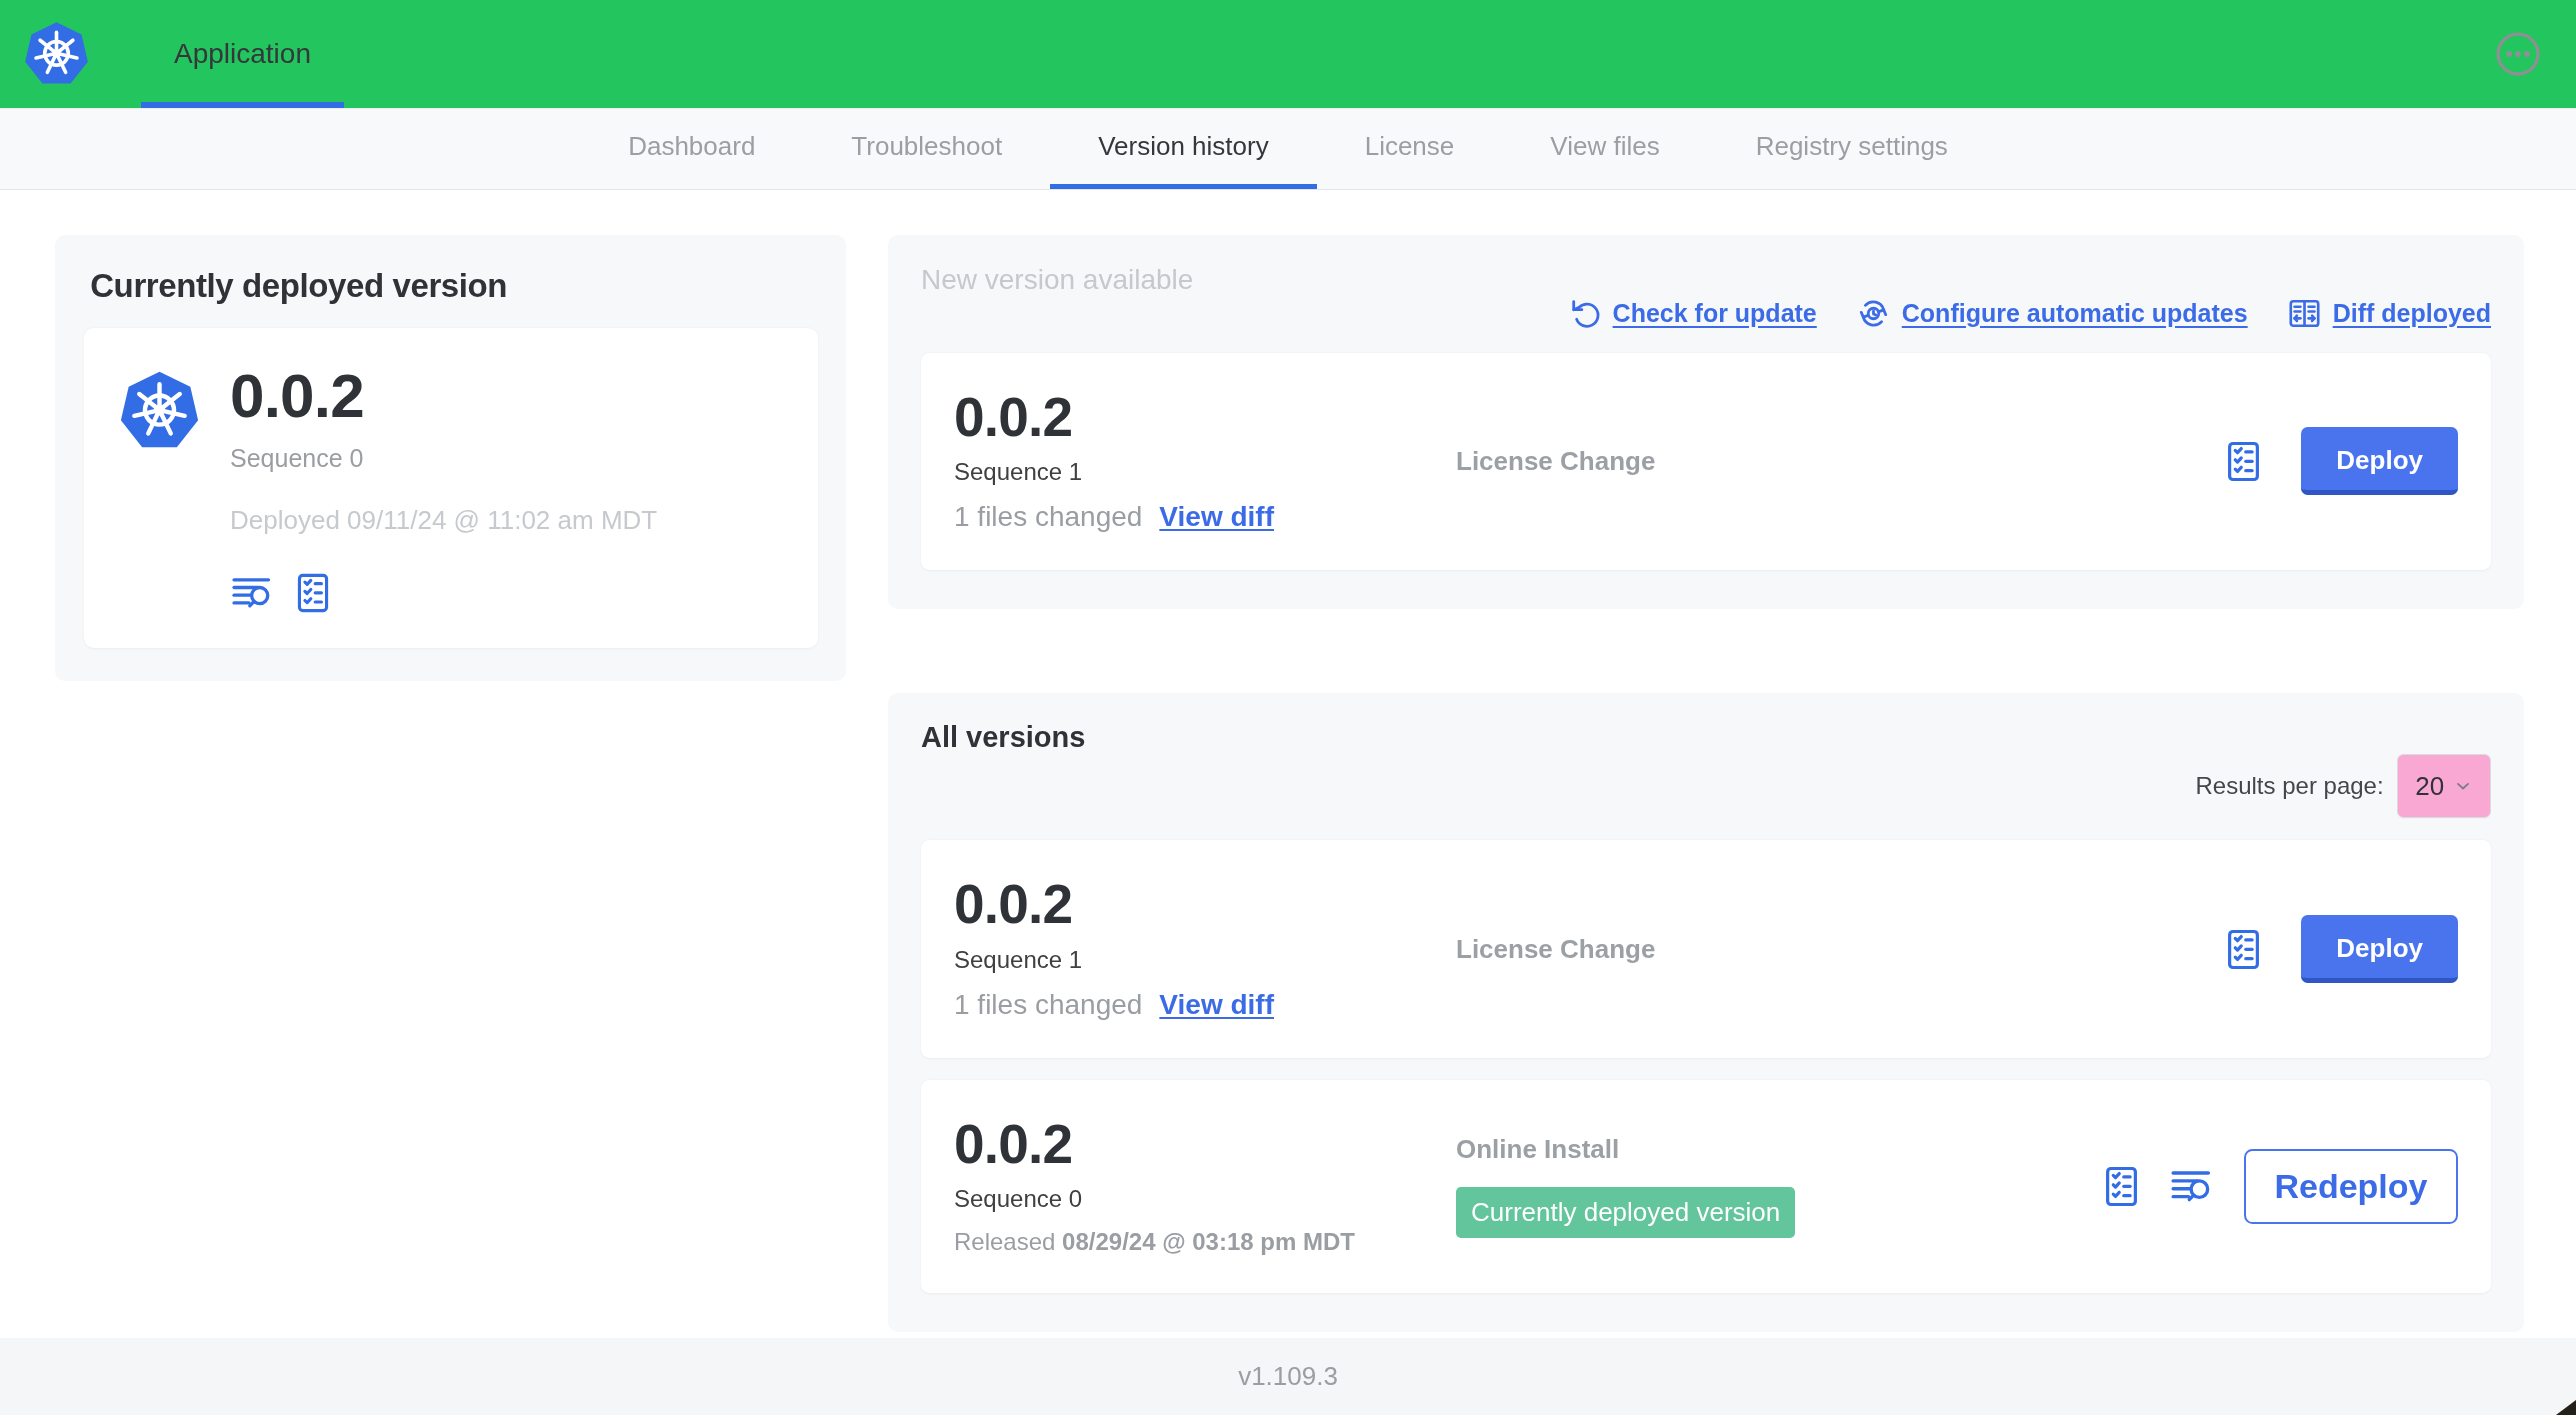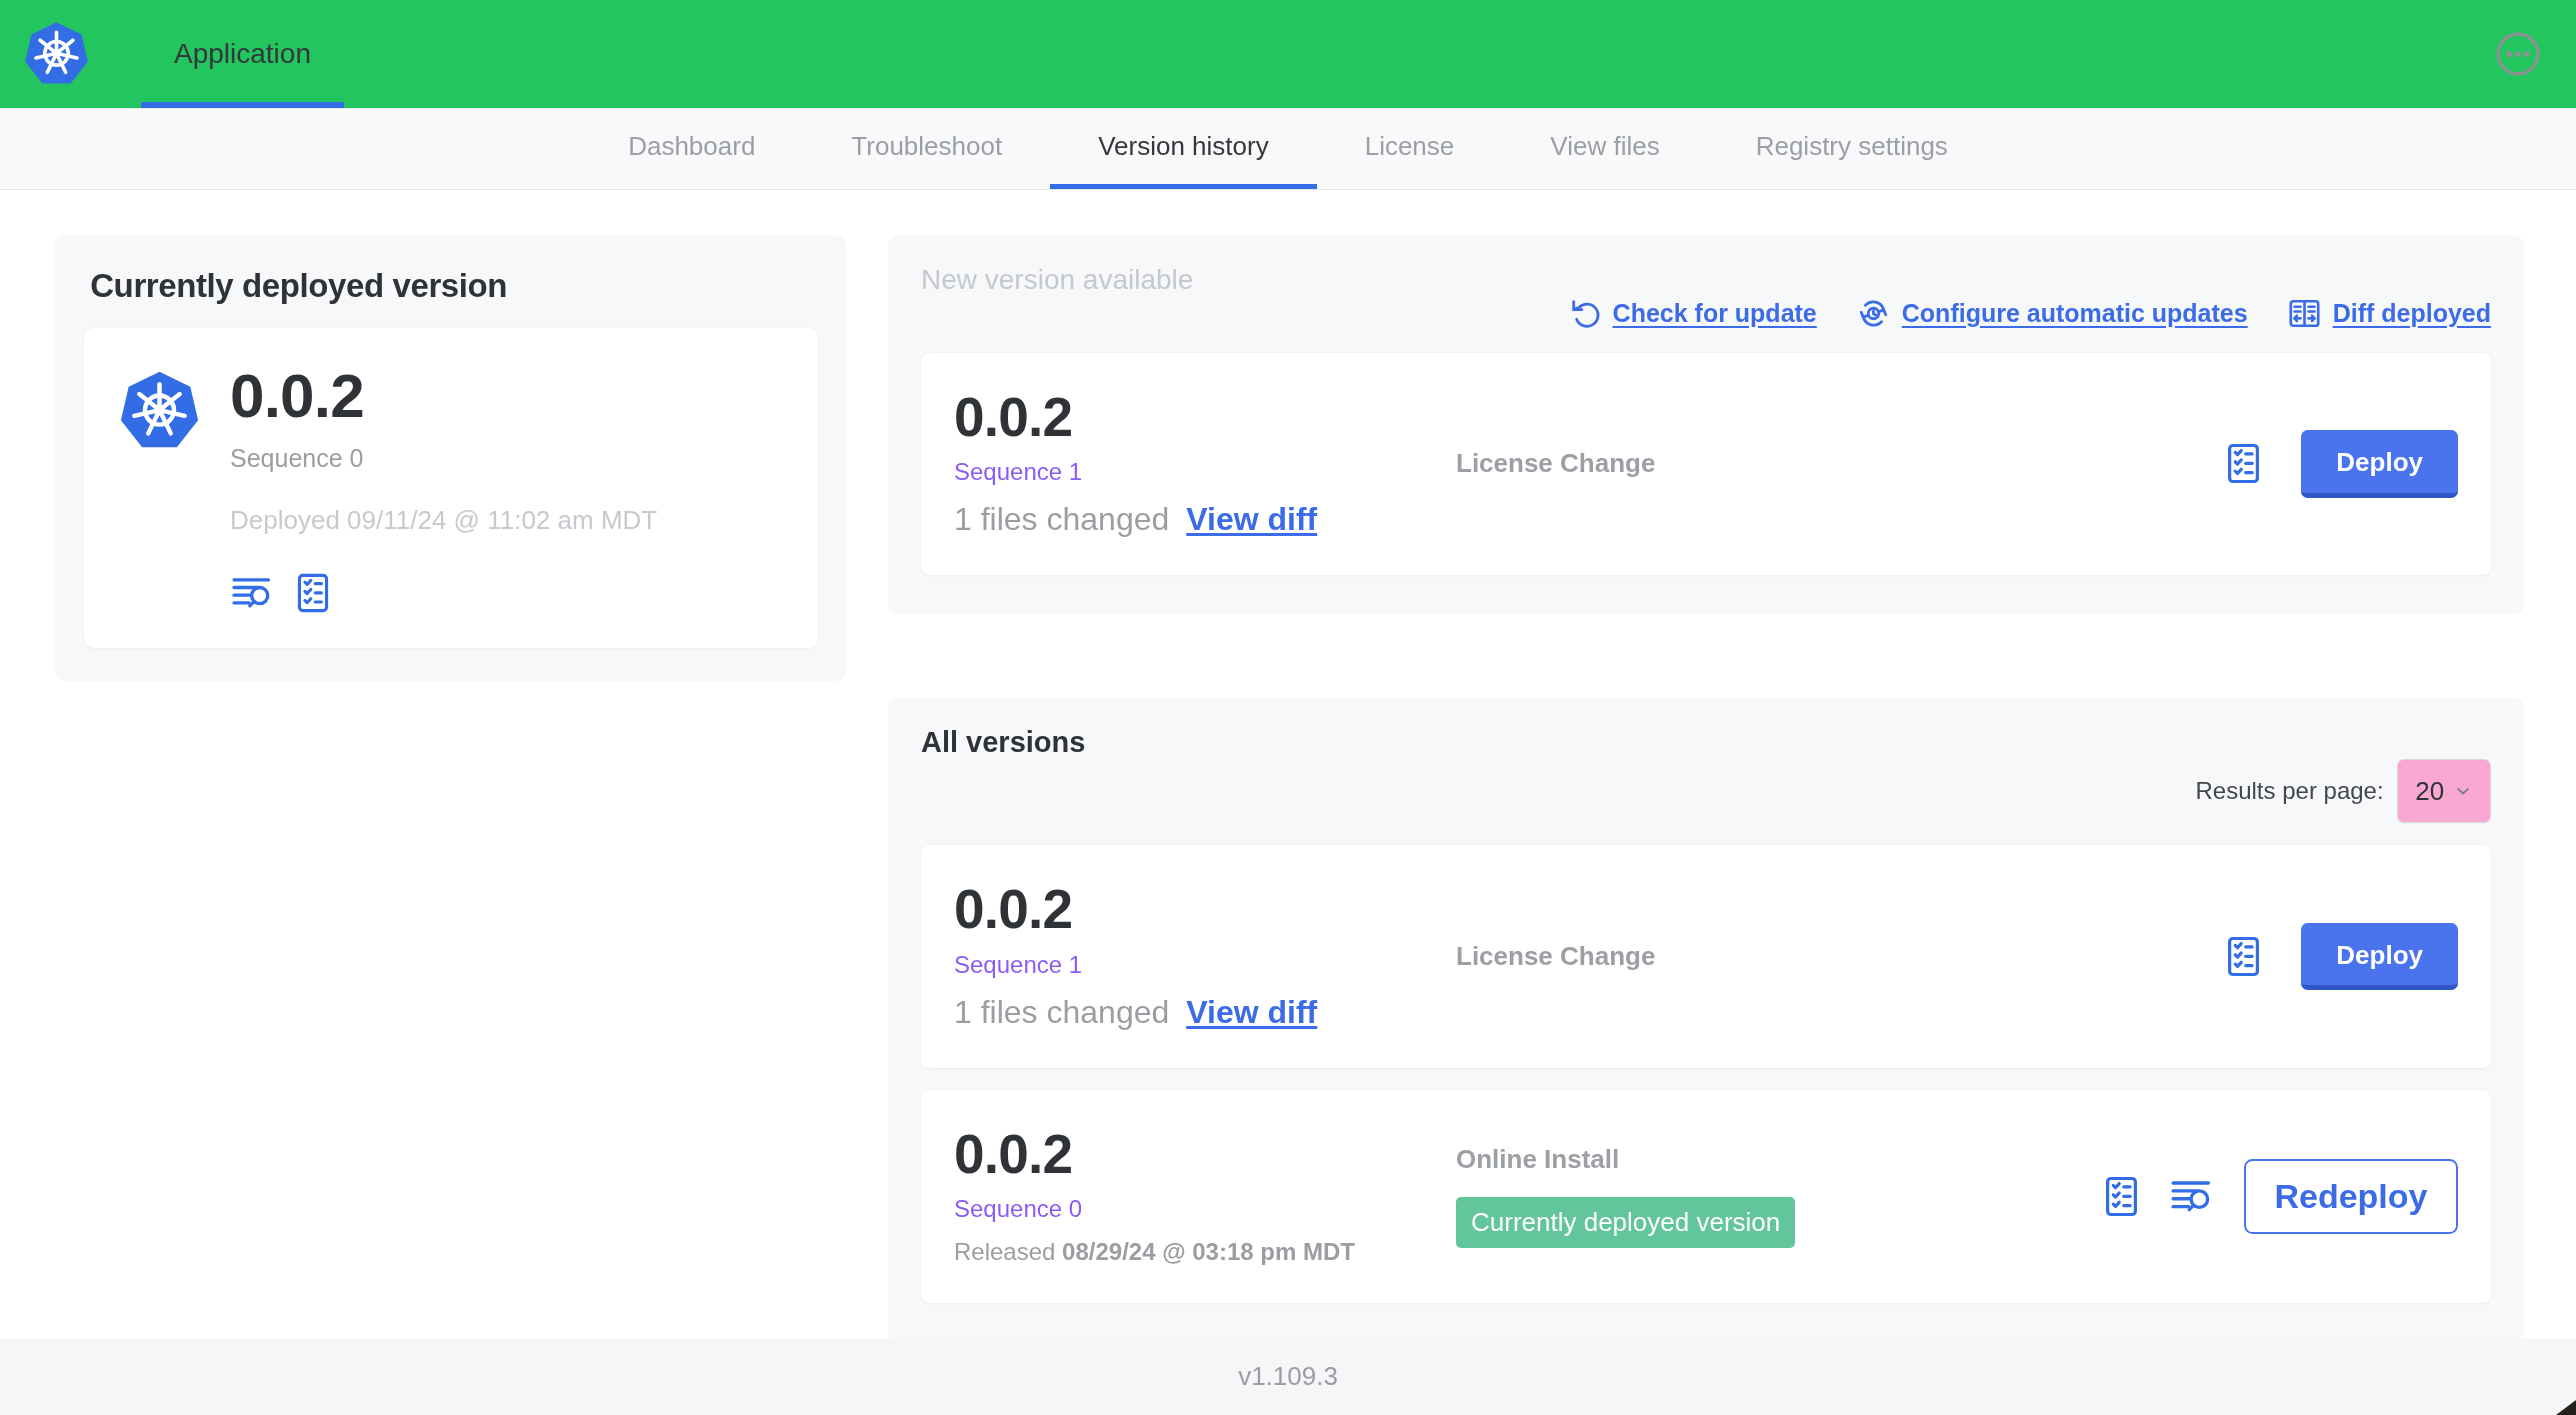--- a/index.html
+++ b/index.html
@@ -41,22 +41,22 @@
   .section-head { display:flex; align-items:flex-start; min-height:54px;flex-direction:column; }
   .muted-title { font-size:28px; color:#c5c8cc; }
   .head-actions { margin-left:auto; display:flex; align-items:center; gap:39px; }
   .action-link { display:flex; align-items:center; gap:11px; color:#3b6be6; font-size:25px; font-weight:600; cursor:pointer; background:none; border:none; padding:0; font-family:inherit; }
   .action-link .lbl { text-decoration:underline; text-underline-offset:4.2px; }
   .action-link .ic { width:35px; height:35px; flex:none; }
 
   .version-row { background:#fff; border-radius:8.4px; box-shadow:0 0.8px 2.5px rgba(0,0,0,.05); padding:37px 33px; display:flex; align-items:center; margin-top:22px; }
   .v-left { width:502px; flex:none; }
   .v-big { font-size:55px; font-weight:700; color:#2f3237; line-height:1; letter-spacing:-0.8px; }
-  .v-seq { font-size:24px; color:#8b5cf6; margin-top:13.4px; }
-  .v-files { display:flex; gap:17px; font-size:32px; color:#9a9da1; margin-top:15px; align-items:baseline; }
+  .v-seq { font-size:24px; color:#404040; margin-top:13.4px; }
+  .v-files { display:flex; gap:17px; font-size:28px; color:#9a9da1; margin-top:15px; align-items:baseline; }
   .view-diff { color:#3b6be6; font-weight:700; text-decoration:underline; text-underline-offset:3.3px; cursor:pointer; }
   .v-mid { flex:1; align-self:center; }
   .v-source { font-size:26px; color:#9ca0a5; font-weight:600; }
   .badge-green { display:inline-block; margin-top:22px; background:#62c59c; color:#fff; font-size:26px; padding:10px 15px; border-radius:5px; }
   .v-released { font-size:24px; color:#9a9da1; margin-top:15px; }
   .v-released b { font-weight:700; }
   .v-actions { margin-left:auto; display:flex; align-items:center; gap:25px; color:#326DE6; }
   .v-actions .row-ic { width:45px; height:45px; cursor:pointer; flex:none; }
   .btn-deploy { background:#4a73ee; border:none; border-bottom:5px solid #3055c5; color:#fff; font-size:26px; font-weight:700; padding:17.6px 35px 14.2px; border-radius:6.7px; cursor:pointer; font-family:inherit; margin-left:10px; }
   .btn-redeploy { background:#fff; border:2.5px solid #4a73ee; color:#3b6be6; font-size:34px; font-weight:700; padding:16px 28.5px; border-radius:8.4px; cursor:pointer; font-family:inherit; margin-left:5px; }

